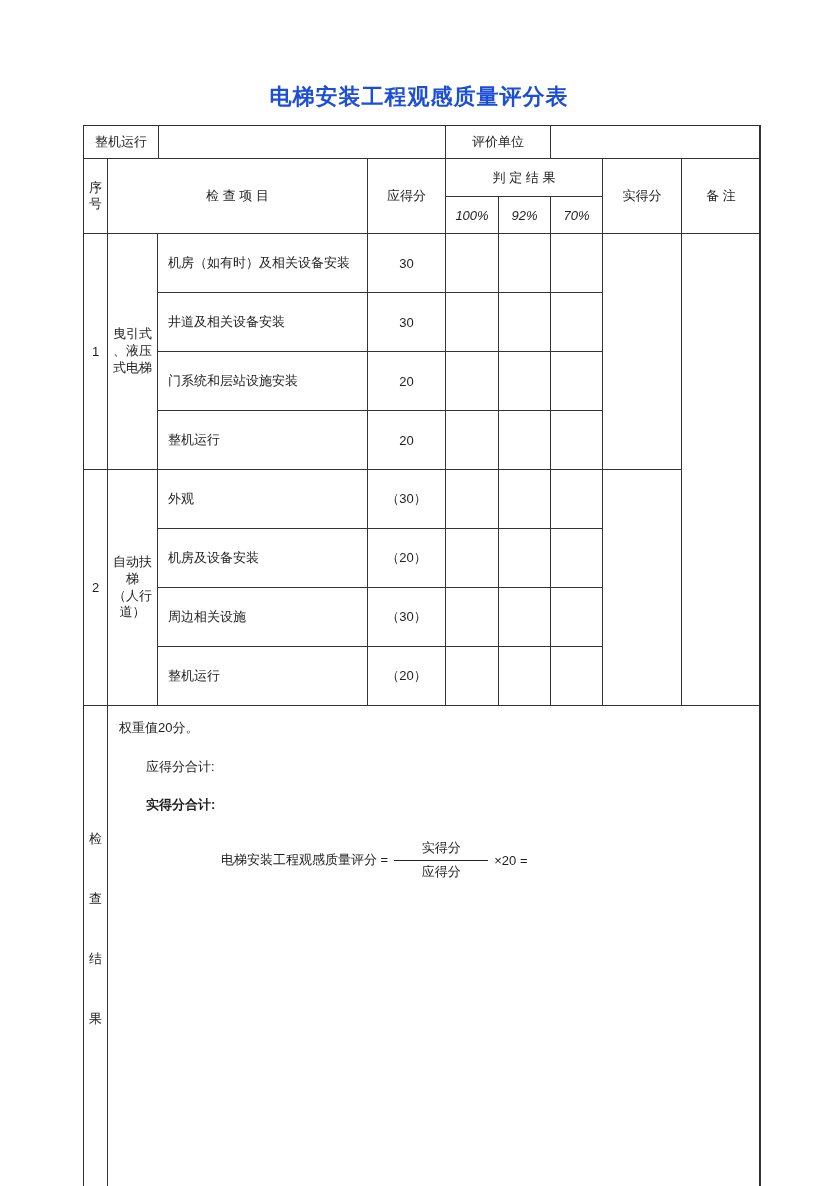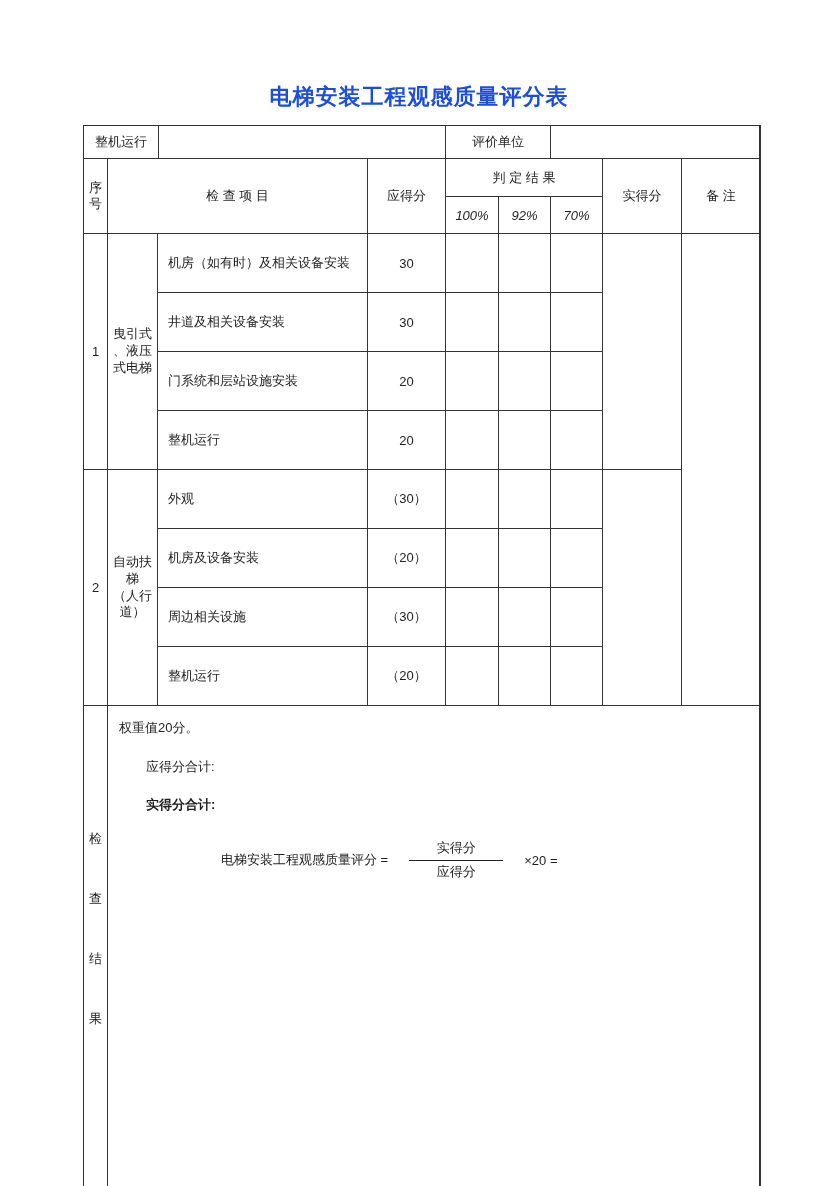--- a/index.html
+++ b/index.html
@@ -44,21 +44,21 @@
     vertical-align: top;
     padding-top: 103px;
     line-height: 60px;
     font-size: 13px;
   }
   .sumcell { position: relative; text-align: left; vertical-align: top; }
   .sumcell .abs { position: absolute; font-size: 13px; text-align: center; }
   .weight-note { top: 13px; left: 11px; }
   .due-total { top: 52px; left: 38px; }
   .actual-total { top: 90px; left: 38px; font-weight: bold; }
-  .formula { top: 128px; left: 113px; display: flex; align-items: center; height: 52px; gap: 15px; }
+  .formula { top: 128px; left: 113px; display: flex; align-items: center; height: 52px; }
   .fraction { display: flex; flex-direction: column; align-items: center; min-width: 94px; margin: 0 6px; }
   .fraction .num { padding-bottom: 3px; }
   .fraction .den { padding-top: 2px; }
   .fraction .bar { width: 100%; height: 1px; background: #222; }
 </style>
 </head>
 <body>
 
 <div class="page">
 

